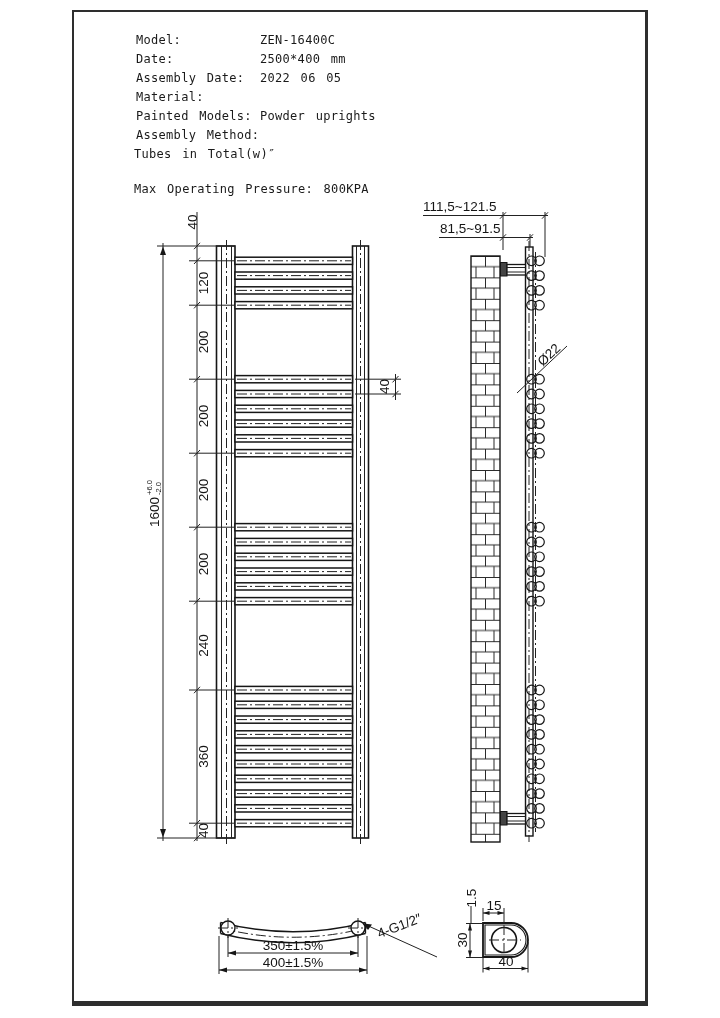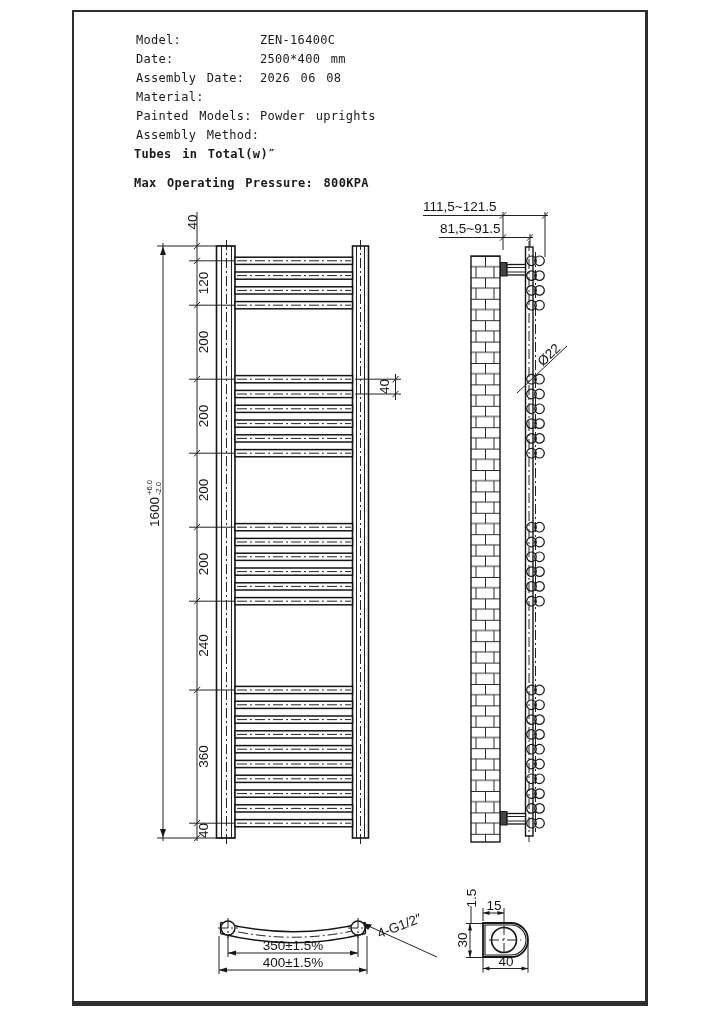--- a/index.html
+++ b/index.html
@@ -3,21 +3,21 @@
 <meta charset="utf-8">
 <style>
   html,body{margin:0;padding:0;background:#fff;}
   body{width:720px;height:1018px;position:relative;font-family:"Liberation Sans",sans-serif;}
   #frame{position:absolute;left:72px;top:10px;width:576px;height:996px;box-sizing:border-box;
          border:2px solid #2e2e2e;border-right-width:3px;border-bottom-width:5px;background:#fff;}
   .hrow{position:absolute;width:720px;height:18px;font-family:"DejaVu Sans Mono","Liberation Mono",monospace;
         font-size:12px;color:#1a1a1a;letter-spacing:.3px;word-spacing:3px;white-space:pre;}
   .hlabel{position:absolute;left:124px;top:0;margin-left:12px;}
   .hval{position:absolute;left:260px;top:0;}
-  .hsolo{position:absolute;left:134px;top:0;font-weight:bold;}
+  .hsolo{position:absolute;left:134px;top:0;}
   svg{position:absolute;left:0;top:0;}
   svg text{fill:#151515;font-family:"Liberation Sans",sans-serif;}
   .dim{font-size:13.5px;}
   .dimsm{font-size:7.5px;}
   .thin{stroke:#222;stroke-width:1;}
   .dashdot{stroke:#222;stroke-width:1;stroke-dasharray:10 3 2 3;fill:none;}
 </style>
 </head>
 <body>
 
@@ -26,36 +26,36 @@
 <div class="hrow" style="top:33px">
   <span class="hlabel">Model:</span>
   <span class="hval">ZEN-16400C</span>
 </div>
 <div class="hrow" style="top:52px">
   <span class="hlabel">Date:</span>
   <span class="hval">2500*400 mm</span>
 </div>
 <div class="hrow" style="top:71px">
   <span class="hlabel">Assembly Date:</span>
-  <span class="hval">2026 06 08</span>
+  <span class="hval">2022 06 05</span>
 </div>
 <div class="hrow" style="top:90px">
   <span class="hlabel">Material:</span>
 </div>
 <div class="hrow" style="top:109px">
   <span class="hlabel">Painted Models:</span>
   <span class="hval">Powder uprights</span>
 </div>
 <div class="hrow" style="top:128px">
   <span class="hlabel">Assembly Method:</span>
 </div>
 <div class="hrow" style="top:147px">
   <span class="hsolo">Tubes in Total(w)″</span>
 </div>
-<div class="hrow" style="top:176px">
+<div class="hrow" style="top:182px">
   <span class="hsolo">Max Operating Pressure: 800KPA</span>
 </div>
 
 <svg width="720" height="1018" viewBox="0 0 720 1018">
 
   <g>
 
     <g>
       <rect x="216.5" y="246" width="18.5" height="592" fill="#fff" stroke="#161616" stroke-width="1.6"></rect>
       <line x1="221.5" y1="246" x2="221.5" y2="838" class="thin"></line>

